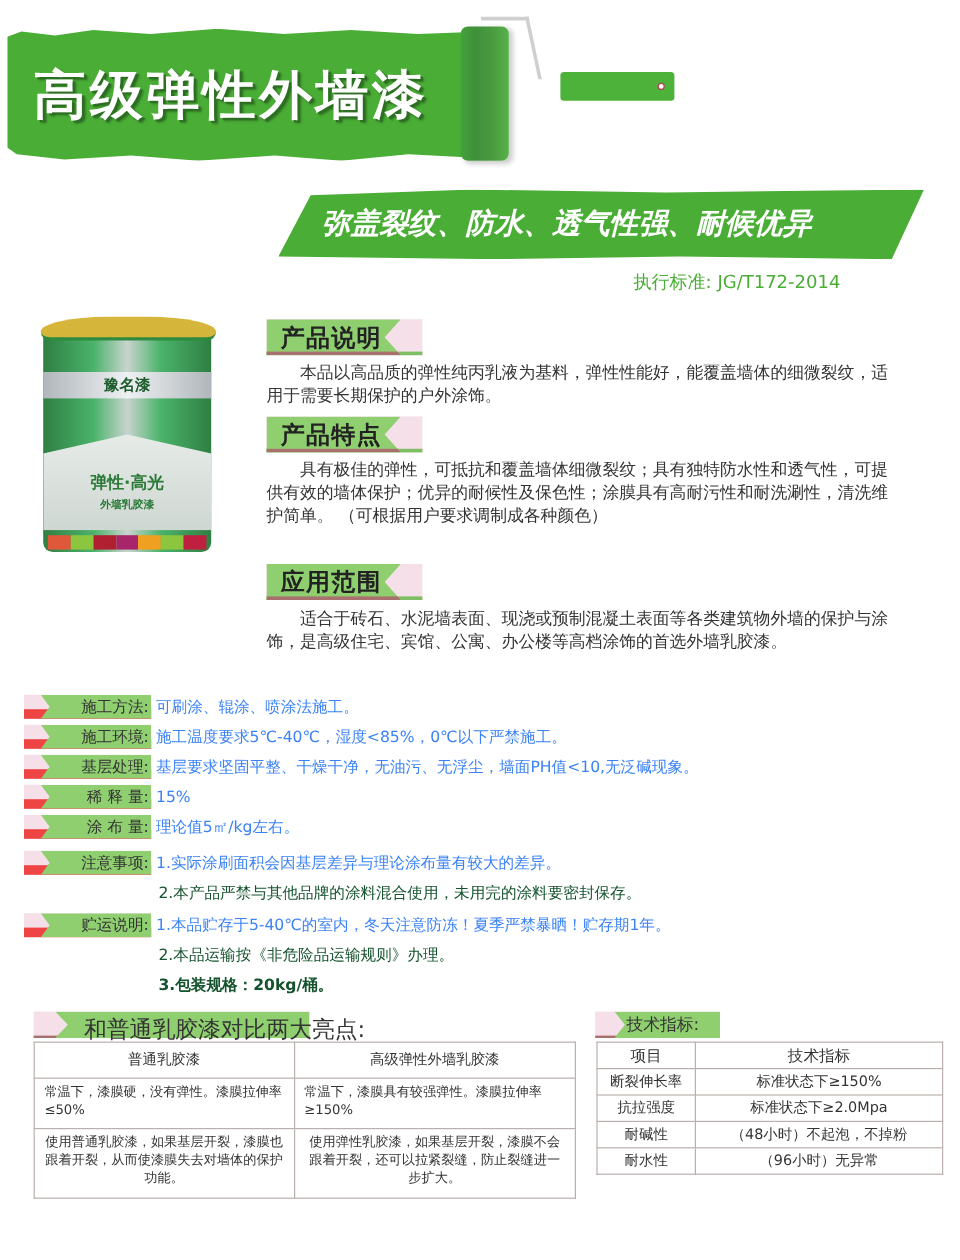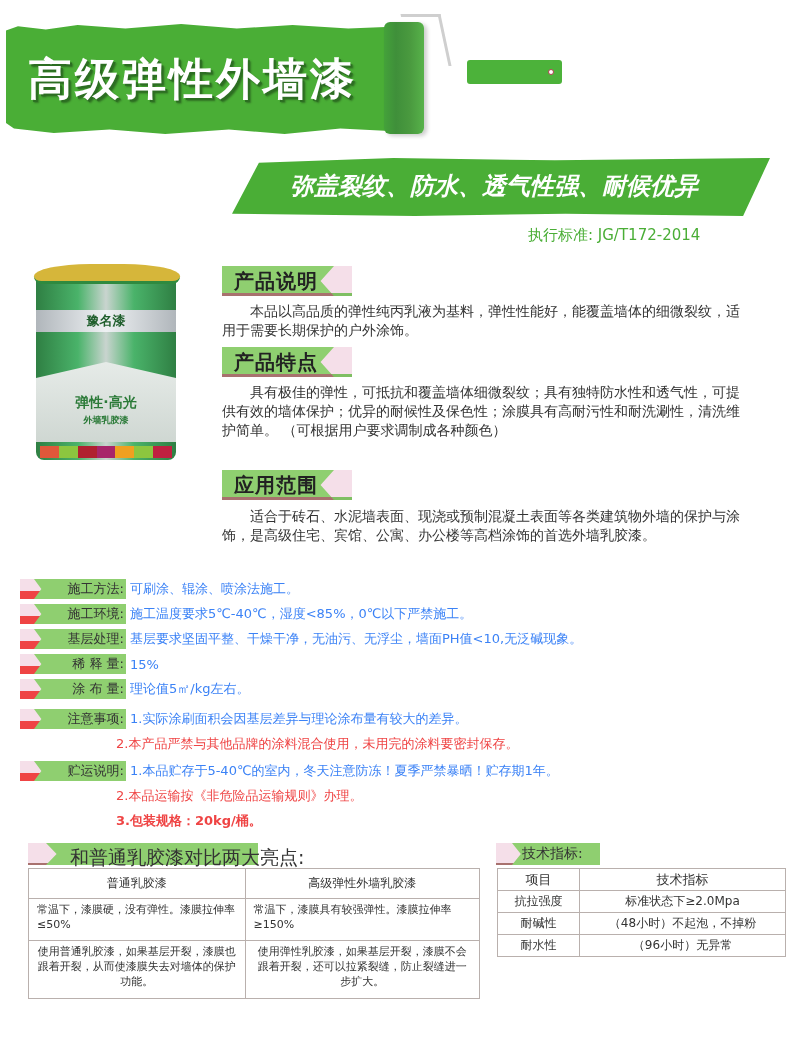--- a/index.html
+++ b/index.html
@@ -37,23 +37,23 @@
   .roller-handle .hole {
     position: absolute; right: 8px; top: 9px; width: 6px; height: 6px;
     border-radius: 50%; background: #fff; border: 1px solid #b04050;
   }
   .banner-sub {
     position: absolute; left: 232px; top: 158px; width: 538px; height: 58px;
     background: #4aae36;
     clip-path: polygon(5% 8%, 30% 0%, 60% 4%, 100% 0%, 95% 100%, 62% 96%, 34% 100%, 0% 96%);
   }
   .banner-sub-text {
-    position: absolute; left: 284px; top: 170px; width: 420px;
+    position: absolute; left: 268px; top: 170px; width: 420px;
     font-family: "DejaVu Serif", "Liberation Serif", serif; font-style: italic; font-weight: bold;
-    font-size: 24px; color: #fff; white-space: nowrap; text-align: center;
+    font-size: 24px; color: #fff; white-space: nowrap;
   }
   .standard {
     position: absolute; left: 528px; top: 226px;
     font-size: 15px; color: #4aae36; white-space: nowrap;
   }
 
   
   .can { position: absolute; left: 30px; top: 262px; width: 152px; height: 200px; }
   .can-lid {
     position: absolute; left: 4px; top: 2px; width: 146px; height: 20px;
@@ -107,21 +107,21 @@
   .spec-tag { position: relative; width: 106px; height: 20px; background: #f5dfe9; border-bottom: 8px solid #ef4444; }
   .spec-tag .g {
     position: absolute; left: 14px; top: 0; width: 92px; height: 20px; background: #8fcf70;
     clip-path: polygon(0 0, 100% 0, 100% 100%, 0 100%, 8% 50%);
   }
   .spec-tag .t {
     position: absolute; left: 20px; right: 2px; top: 1px; text-align: right;
     font-size: 13px; color: #333; white-space: nowrap;
   }
   .spec-value { margin-left: 4px; font-size: 13px; color: #3b82f6; white-space: nowrap; }
-  .spec-cont { position: absolute; left: 116px; font-size: 13px; color: #ef4444; white-space: nowrap; }
+  .spec-cont { position: absolute; left: 132px; font-size: 13px; color: #14532d; white-space: nowrap; }
 
   
   .comp-head { position: absolute; left: 28px; top: 843px; width: 230px; height: 22px; background: #f5dfe9; border-bottom: 2px solid #a8716e; }
   .comp-head .g { position: absolute; left: 18px; top: 0; width: 212px; height: 22px; background: #8fcf70; clip-path: polygon(0 0, 100% 0, 100% 100%, 0 100%, 5% 50%); }
   .comp-head .t { position: absolute; left: 42px; top: 2px; font-size: 19px; color: #333; white-space: nowrap; }
   table.comp {
     position: absolute; left: 28px; top: 868px; width: 452px; border-collapse: collapse;
     font-size: 11px; color: #333;
   }
   table.comp td, table.comp th { border: 1px solid #b9b0ad; padding: 3px 8px; vertical-align: top; line-height: 15px; }
@@ -277,20 +277,24 @@
   <div class="g"></div>
   <span class="t">技术指标:</span>
 </div>
 <table class="tech">
   <tbody>
       <tr>
     <th>项目</th>
     <th>技术指标</th>
   </tr>
   <tr>
+        <td>断裂伸长率</td>
+        <td>标准状态下≥150%</td>
+      </tr>
+  <tr>
         <td>抗拉强度</td>
         <td>标准状态下≥2.0Mpa</td>
       </tr>
   <tr>
         <td>耐碱性</td>
         <td>（48小时）不起泡，不掉粉</td>
       </tr>
   <tr>
         <td>耐水性</td>
         <td>（96小时）无异常</td>

